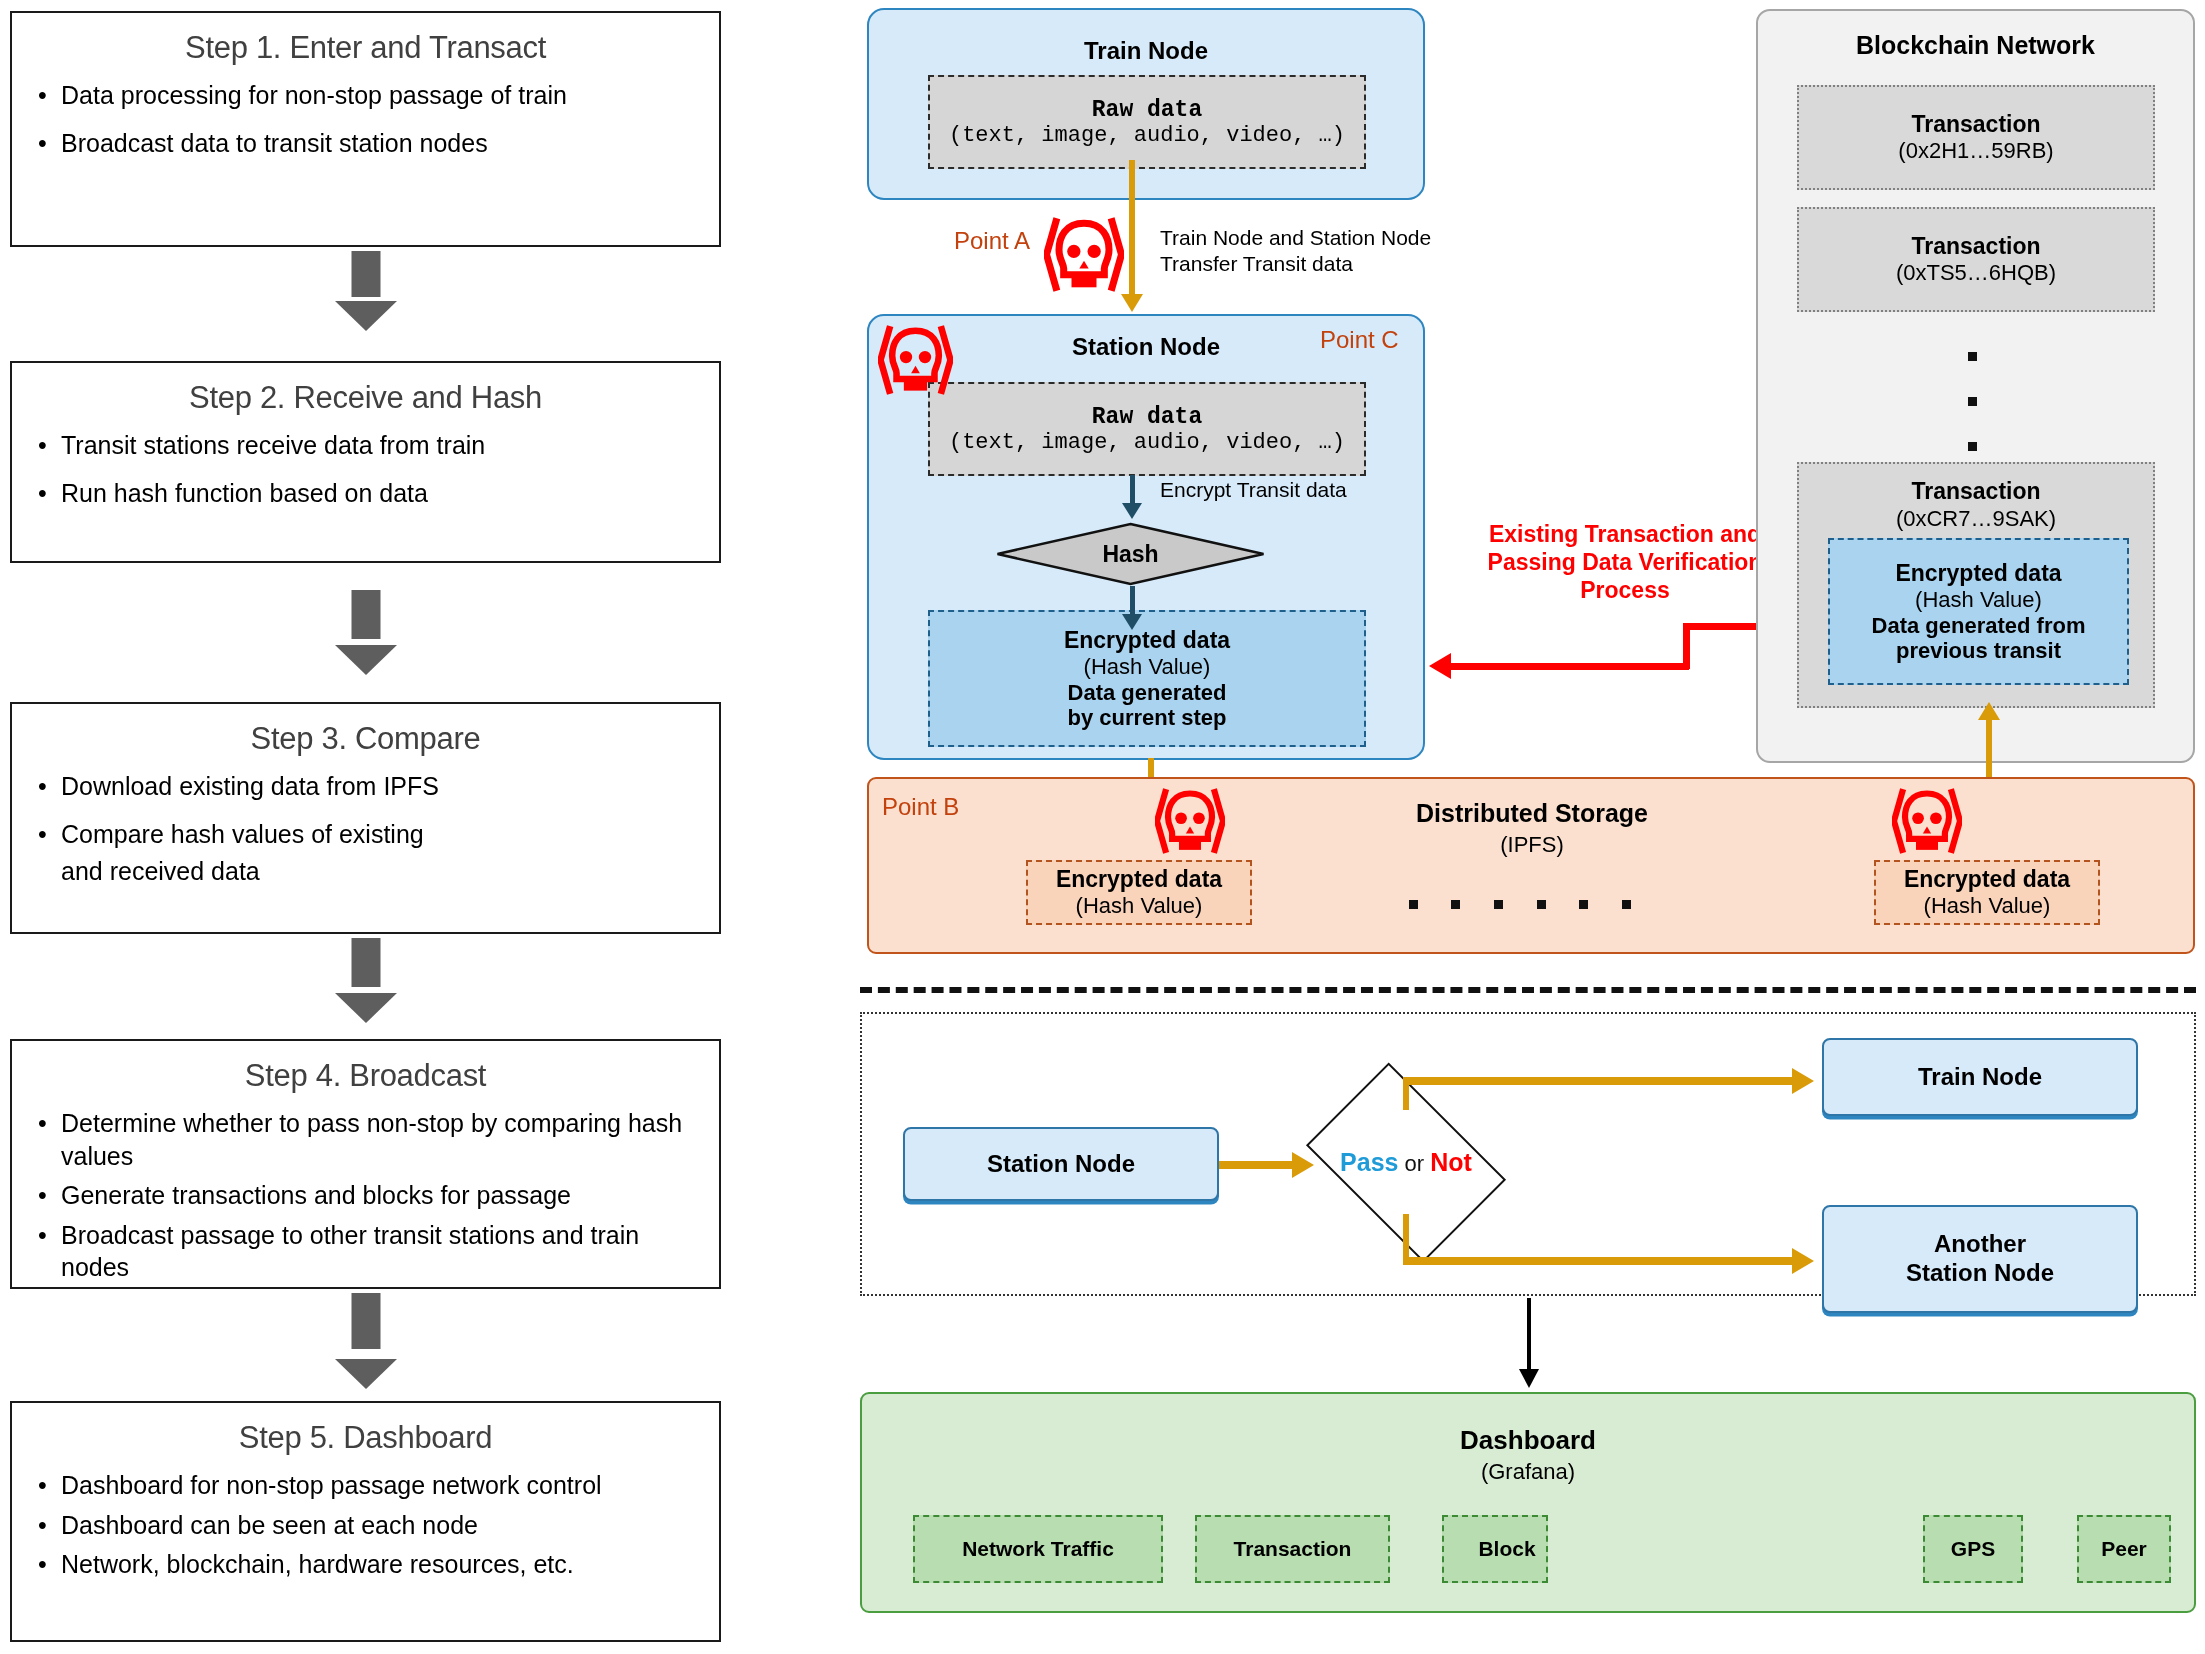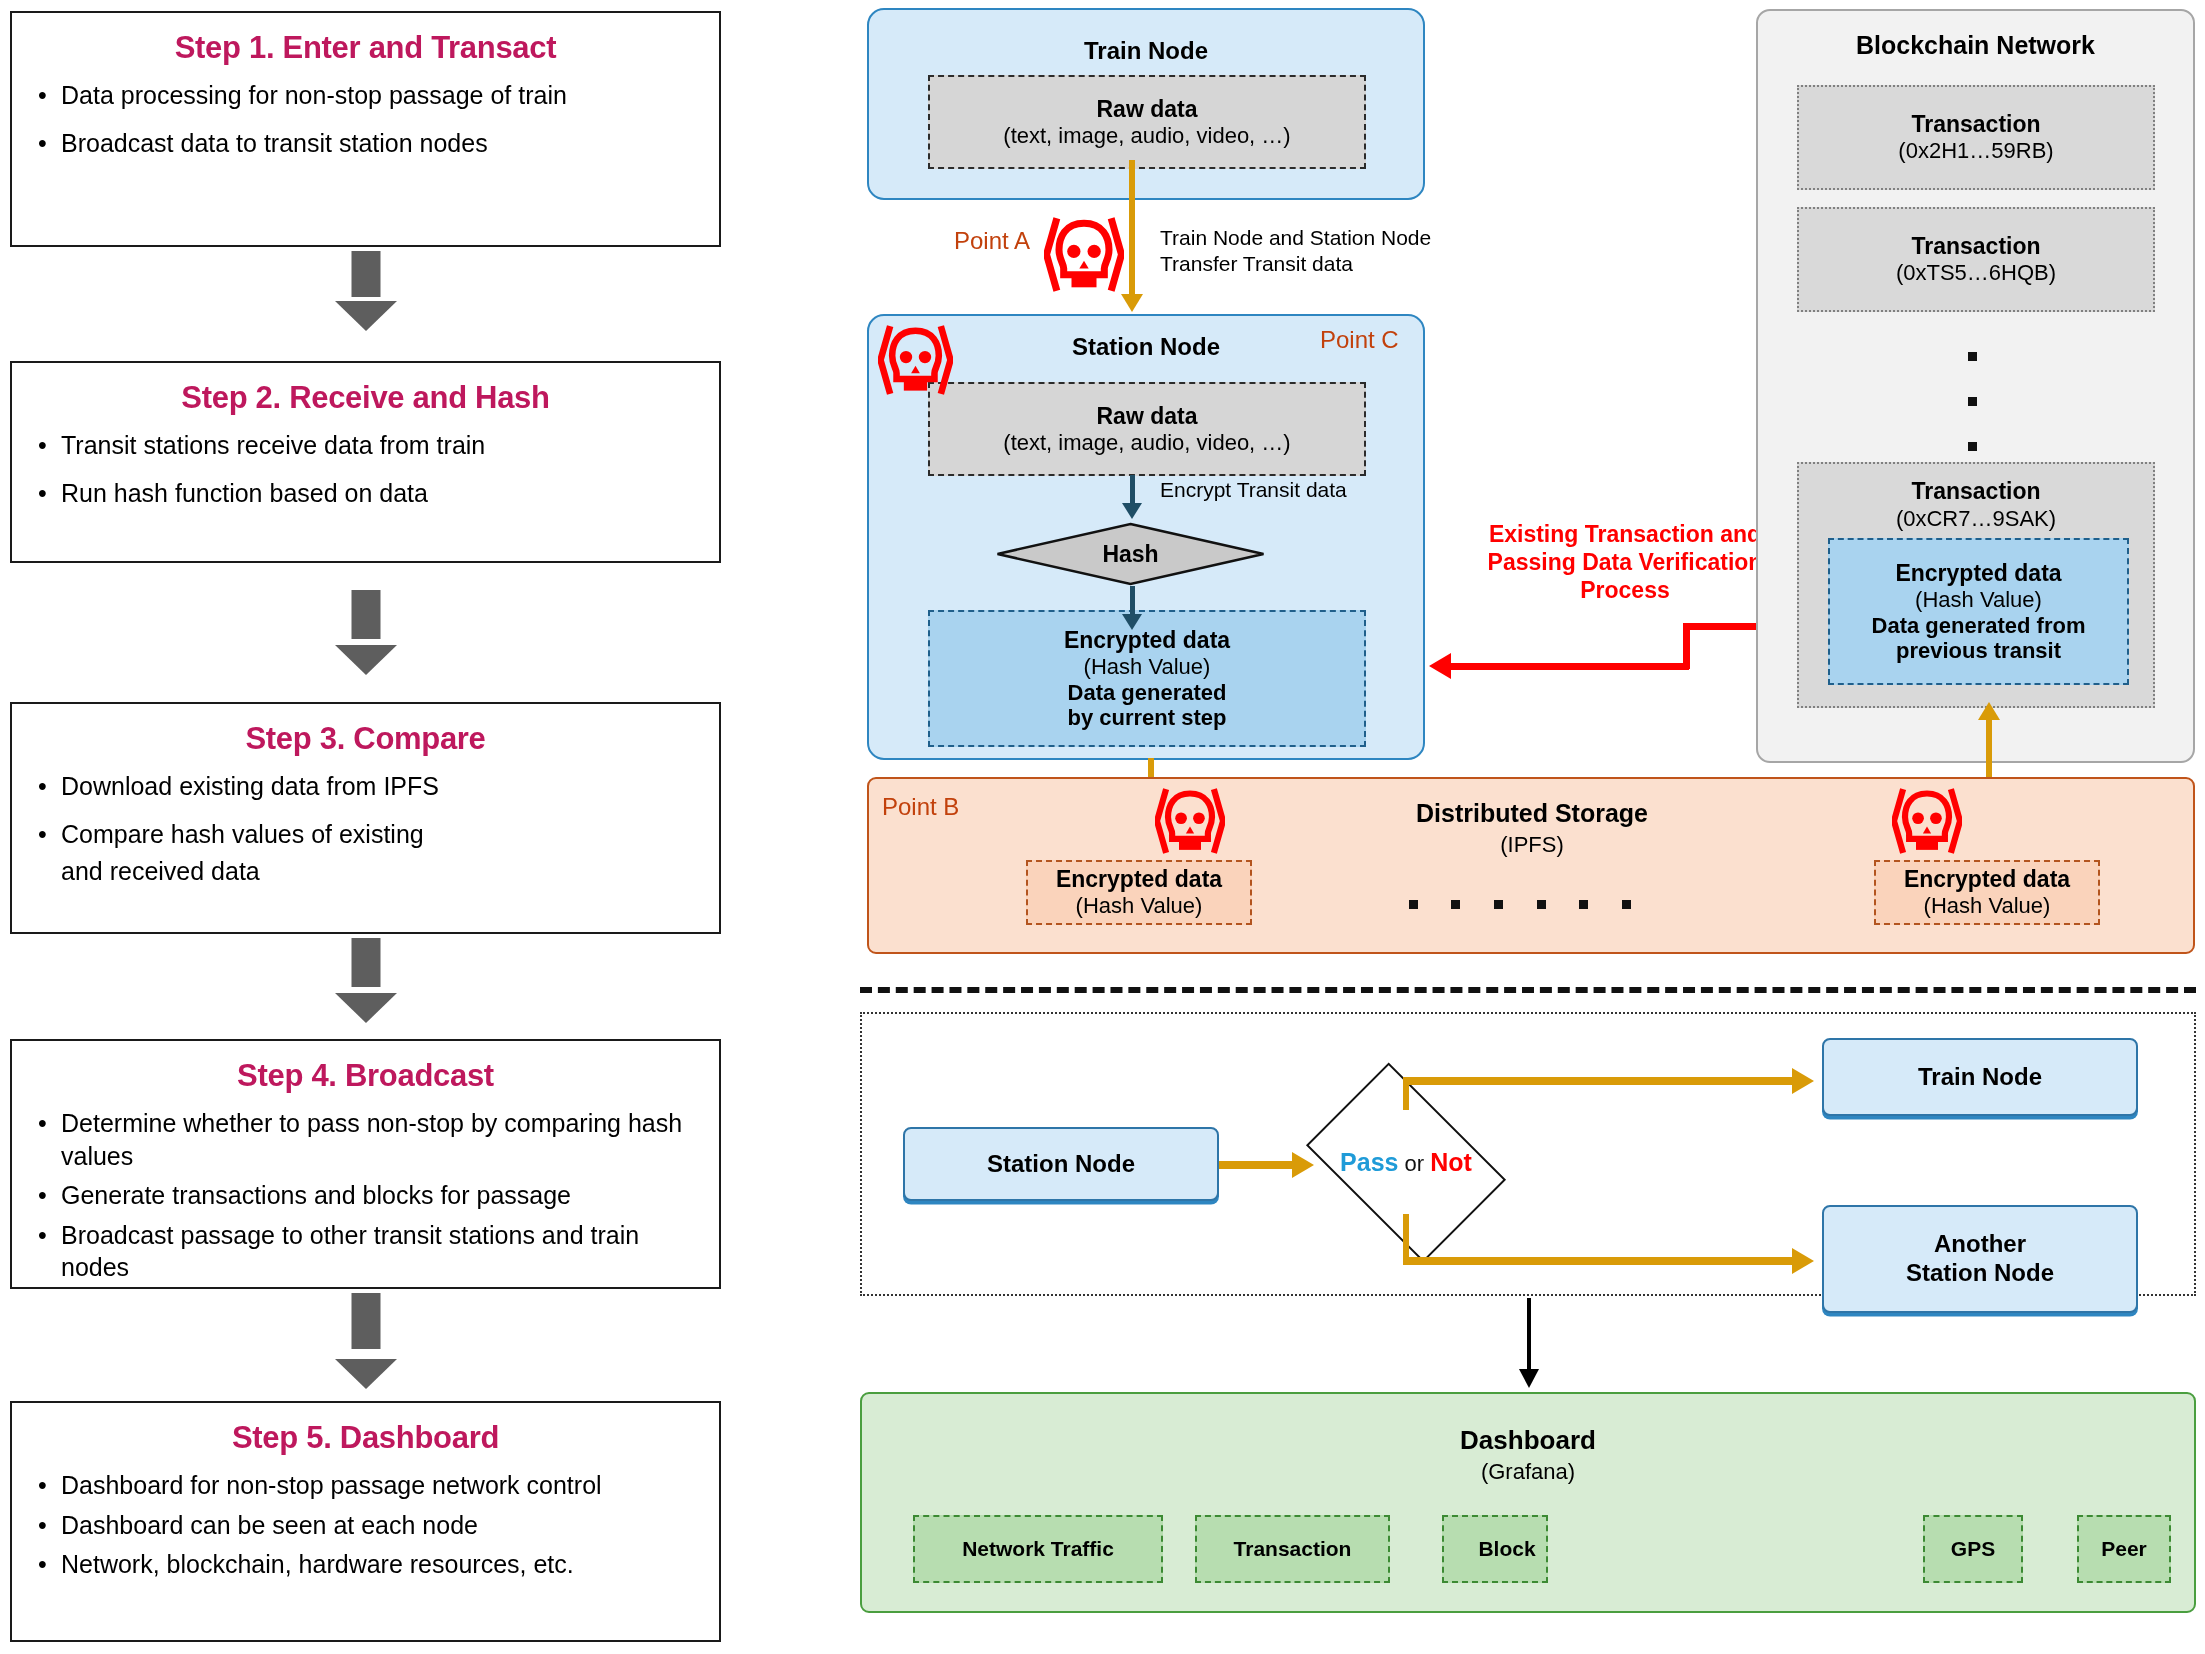--- a/index.html
+++ b/index.html
@@ -16,22 +16,22 @@
     position: absolute;
     background: #ffffff;
     border: 2.5px solid #1a1a1a;
     display: flex;
     flex-direction: column;
     align-items: center;
     padding: 17px 0 0 0;
   }
   .step-title {
     font-size: 31px;
-    font-weight: bold;
-    color: #be185d;
+    font-weight: normal;
+    color: #404040;
     text-align: center;
     margin-bottom: 13px;
     letter-spacing: -0.3px;
   }
   .step-bullets {
     width: 100%;
     padding: 0 23px 0 26px;
   }
   .bullet-row {
     display: flex;
@@ -77,21 +77,21 @@
   .node-title {
     position: absolute; left: 0; right: 0;
     text-align: center;
     font-size: 24px; font-weight: bold; color: #000;
   }
   .dashed-grey {
     position: absolute;
     background: #d6d6d6;
     border: 2.5px dashed #2b2b2b;
     display: flex; flex-direction: column;
-    align-items: center; justify-content: center;
+    align-items: center; justify-content: center; font-family: Liberation Mono, monospace;
   }
   .dashed-blue {
     position: absolute;
     background: #a9d3ef;
     border: 2.5px dashed #1f5f8b;
     display: flex; flex-direction: column;
     align-items: center; justify-content: center;
   }
   .line1 { font-size: 23px; font-weight: bold; color: #000; }
   .line2 { font-size: 22px; color: #000; }

